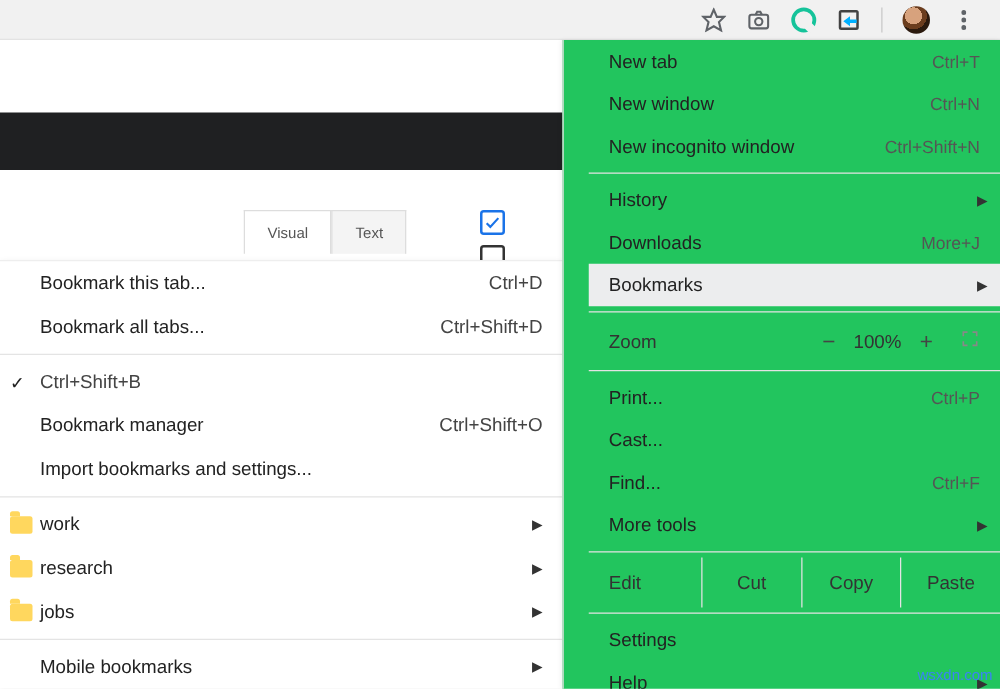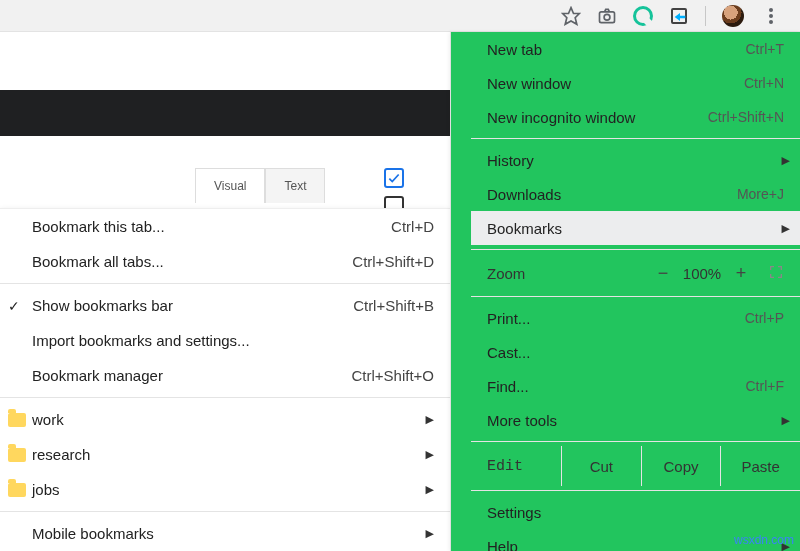--- a/index.html
+++ b/index.html
@@ -68,21 +68,21 @@
   .row .shortcut { color:#555; font-size:14px; margin-left:8px;}
   .row .arr { position:absolute; right:10px; font-size:11px; color:#333;}
   .row.hov { background:#ecedee; }
   .divider { height:1px;background:#e4e4e4;margin:4px 0; }
   .zoom-row { display:flex;align-items:center;height:38px;padding:0 16px;font-size:15px;}
   .zoom-row .label { flex:1;}
   .zoom-btn { width:30px;text-align:center;font-size:18px;color:#444;}
   .zoom-val { width:48px;text-align:center;}
   .zoom-full { margin-left:12px;color:#888;}
   .edit-row { display:flex;align-items:center;height:40px;padding:0 0 0 16px;font-size:15px; }
-  .edit-row .label { width:74px;font-family:Liberation Mono, monospace;}
+  .edit-row .label { width:74px;}
   .edit-row .act { flex:1;border-left:1px solid #e4e4e4;height:100%;display:flex;align-items:center;justify-content:center;padding:0 10px;}
   
   .sub-menu {
     position:absolute; top:208px; left:0; width:450px; background:#fff;
     z-index:15; border-top:1px solid #eee;
     box-shadow:0 2px 6px rgba(0,0,0,.12);
   }
   .srow {
     display:flex;align-items:center;height:35px;padding:0 16px 0 32px;font-size:15px;color:#222;position:relative;
   }
@@ -220,30 +220,29 @@
     <span class="label">Bookmark this tab...</span>
     <span class="shortcut">Ctrl+D</span>
   </div>
   <div class="srow">
     <span class="label">Bookmark all tabs...</span>
     <span class="shortcut">Ctrl+Shift+D</span>
   </div>
   <div class="sdivider"></div>
   <div class="srow">
     <span class="chk">✓</span>
-    <span class="label">Show bookmarks bar</span>
     <span class="shortcut">Ctrl+Shift+B</span>
-  </div>
-  <div class="srow">
-    <span class="label">Import bookmarks and settings...</span>
   </div>
   <div class="srow">
     <span class="label">Bookmark manager</span>
     <span class="shortcut">Ctrl+Shift+O</span>
   </div>
+  <div class="srow">
+    <span class="label">Import bookmarks and settings...</span>
+  </div>
   <div class="sdivider"></div>
   <div class="srow">
     <span class="folder-ico"></span>
     <span class="label">work</span>
     <span class="arr">▶</span>
   </div>
   <div class="srow">
     <span class="folder-ico"></span>
     <span class="label">research</span>
     <span class="arr">▶</span>

